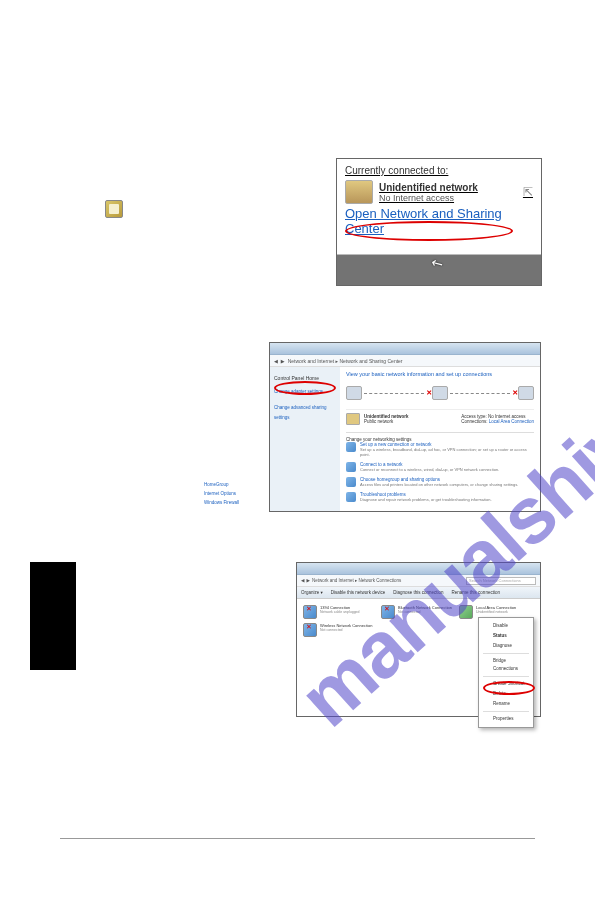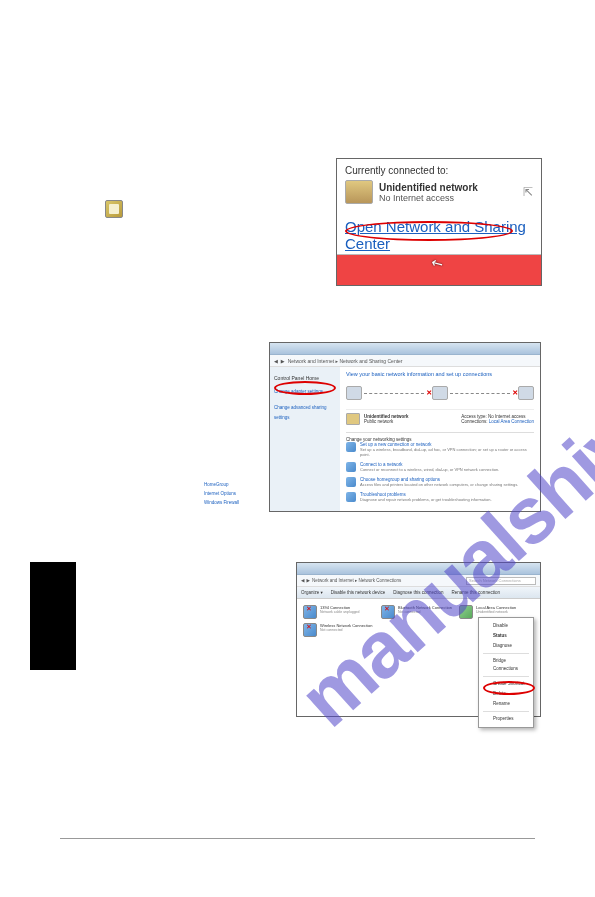--- a/index.html
+++ b/index.html
@@ -50,21 +50,22 @@
     border-radius: 1px;
   }
   
   .shot1 {
     position: absolute;
     top: 158px;
     left: 336px;
     width: 206px;
     height: 128px;
     border: 1px solid #666;
-    background: #ef4444;
+    background: #737373;
+    text-decoration: underline;
   }
   .shot1-body {
     background: #fff;
     padding: 6px 8px 4px 8px;
     height: 96px;
     border-bottom: 1px solid #bbb;
   }
   .shot1-title {
     font-size: 10px;
     color: #333;
@@ -90,24 +91,24 @@
   .shot1-nstatus {
     font-size: 9px;
     color: #555;
   }
   .shot1-arrow {
     margin-left: auto;
     font-size: 12px;
     color: #888;
   }
   .shot1-link {
-    font-size: 15px;
+    font-size: 13px;
     color: #1a5fbf;
     text-decoration: underline;
-    margin-top: 14px;
+    margin-top: 2px;
     display: inline-block;
   }
   .shot1-circle {
     position: absolute;
     border: 2px solid #d00;
     border-radius: 50%/50%;
     width: 168px;
     height: 20px;
     top: 62px;
     left: 8px;

